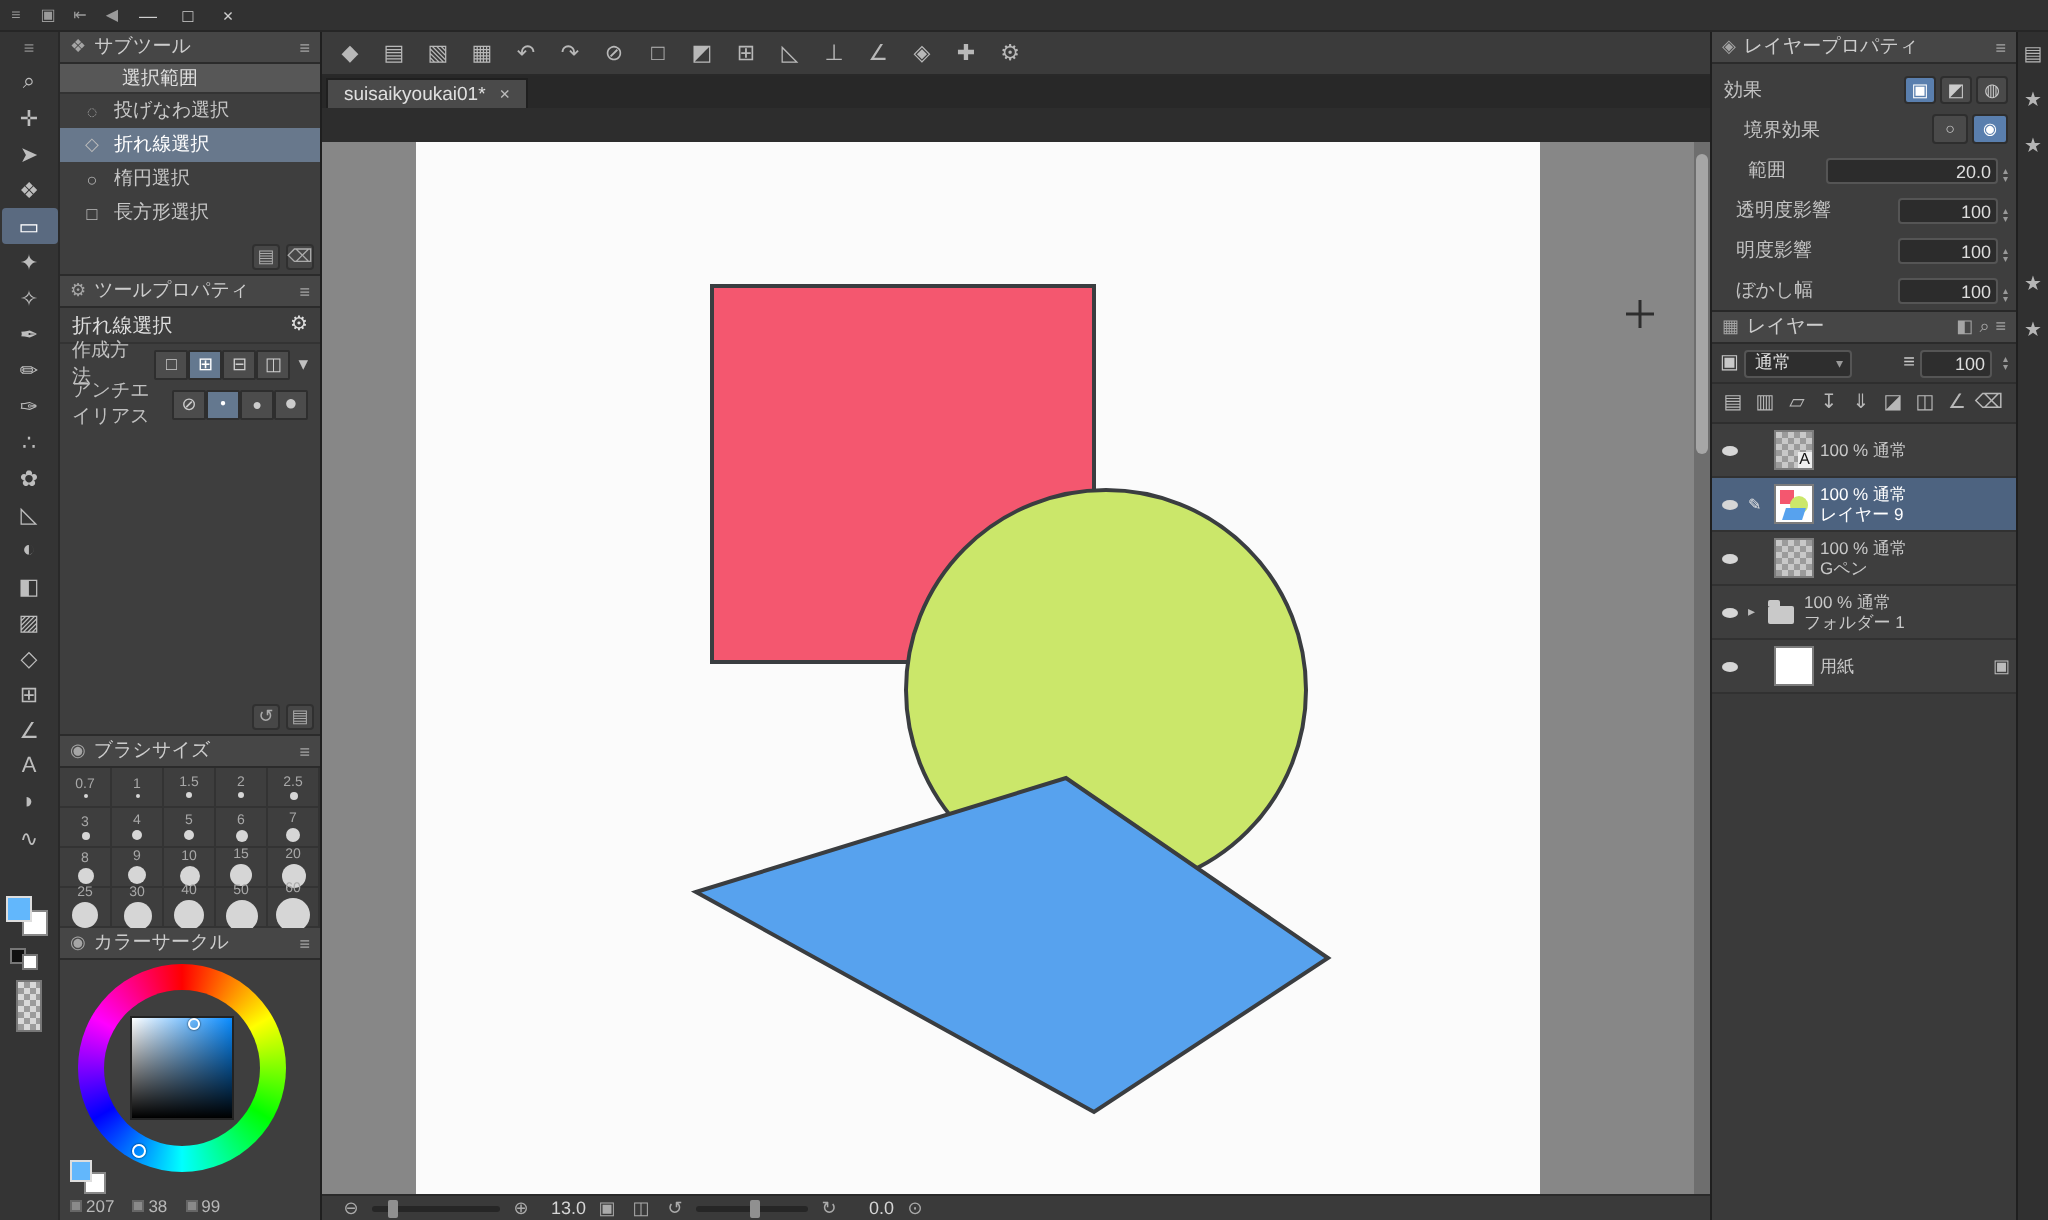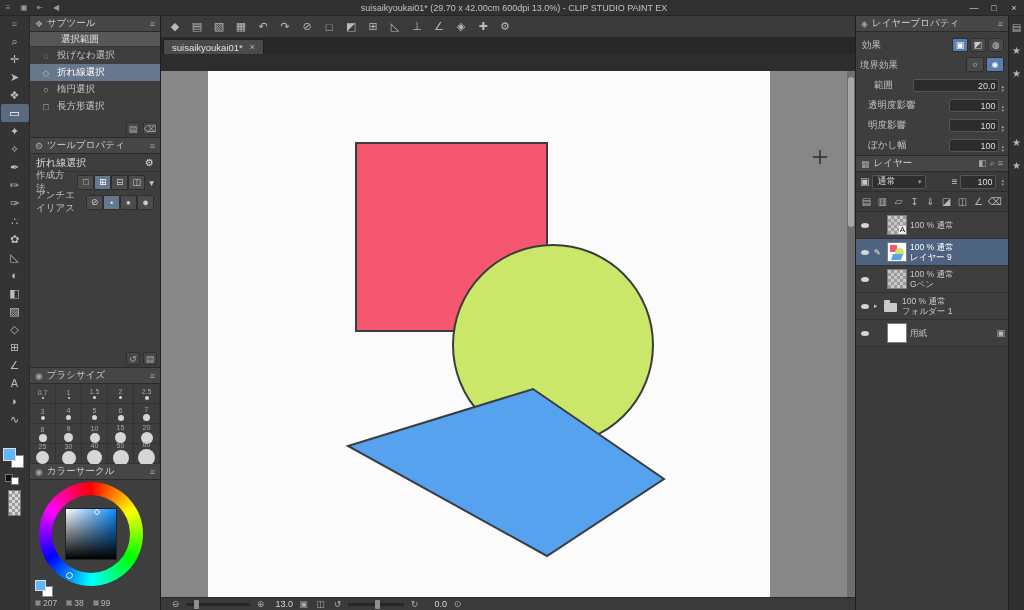--- a/index.html
+++ b/index.html
@@ -136,21 +136,20 @@
 </head>
 <body>
 
 <div class="app" data-name="clip-studio-window">
 
   <div class="titlebar" data-name="titlebar">
     <span class="tb-ic" data-name="menu-icon">≡</span>
     <span class="tb-ic" data-name="workspace-icon">▣</span>
     <span class="tb-ic" data-name="collapse-left-icon">⇤</span>
     <span class="tb-ic" data-name="arrow-left-icon">◀</span>
-    <span class="tb-title" data-name="window-title">suisaikyoukai01* (29.70 x 42.00cm 600dpi 13.0%) - CLIP STUDIO PAINT EX</span>
     <span class="winbtn" data-name="minimize-button">—</span>
     <span class="winbtn" data-name="maximize-button">□</span>
     <span class="winbtn" data-name="close-button">×</span>
   </div>
 
   <div class="left-dock" data-name="left-dock">
     <div class="tool-strip" data-name="tool-strip">
       <span class="ts-top" data-name="tool-strip-menu-icon">≡</span>
       <div data-name="tool-list">
 
@@ -458,21 +457,21 @@
       </div>
       <div class="lp-row" style="padding-left:6px">
         <span data-name="effect-label">効果</span>
         <span style="margin-left:auto;display:flex" data-name="effect-icons">
 
         <span class="effic sel" data-name="border-effect-icon">▣</span>
             <span class="effic" data-name="tone-effect-icon">◩</span>
             <span class="effic" data-name="layer-color-icon">◍</span>
           </span>
       </div>
-      <div class="lp-row" style="padding-left:4px">
+      <div class="lp-row" style="padding-left:16px">
         <span data-name="border-effect-label">境界効果</span>
         <span style="margin-left:auto;display:flex" data-name="edge-buttons">
 
         <span class="roundbtn" data-name="edge-outline-icon">○</span>
             <span class="roundbtn sel" data-name="watercolor-edge-icon">◉</span>
           </span>
       </div>
       <div class="lp-row" style="padding-left:18px">
         <span data-name="range-label">範囲</span>
         <span class="valbar" style="margin-left:auto;width:86px" data-name="range-slider">

